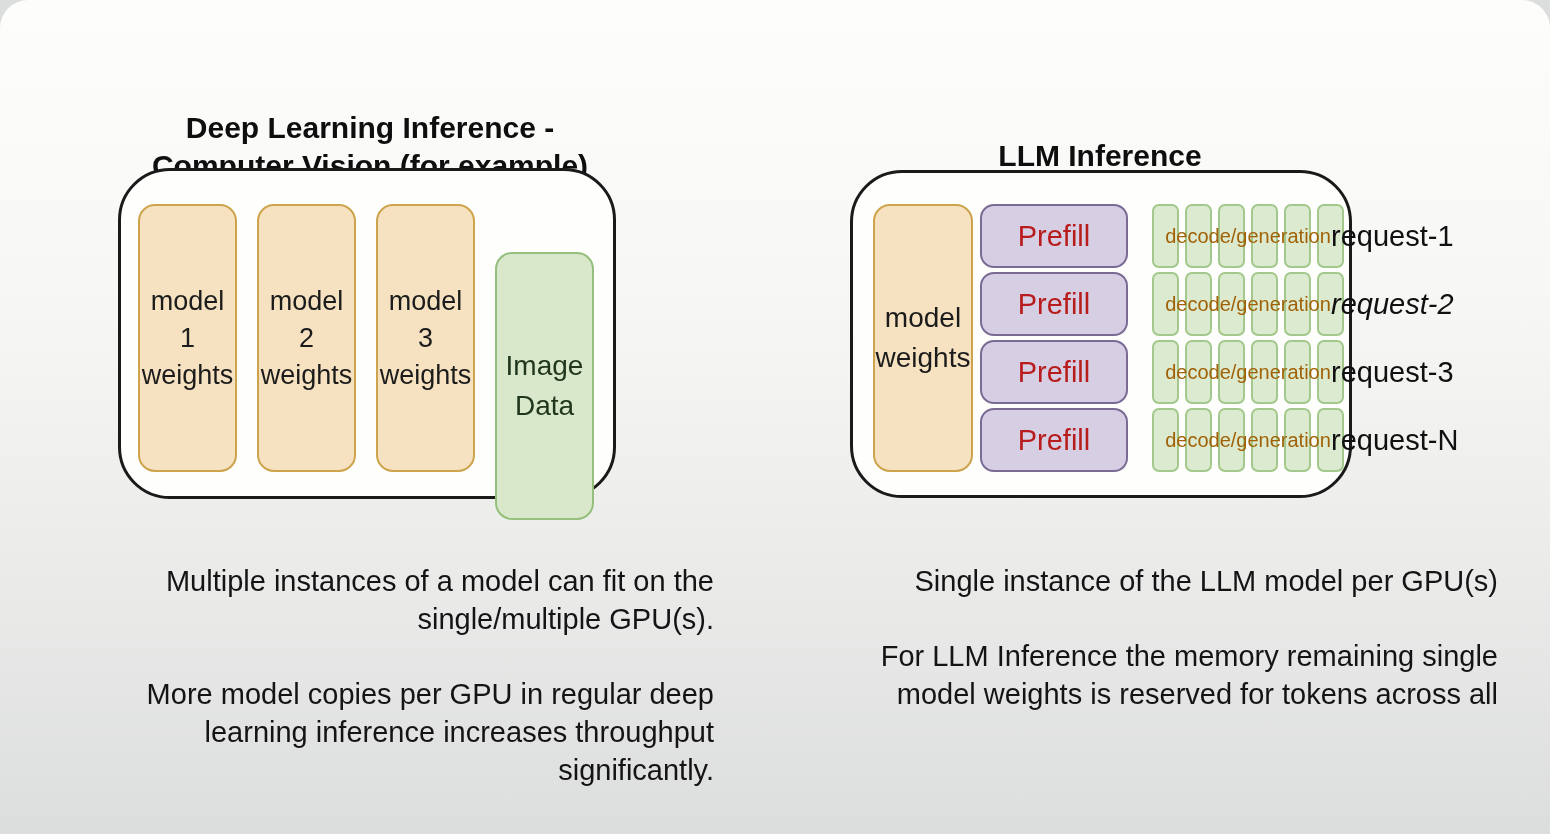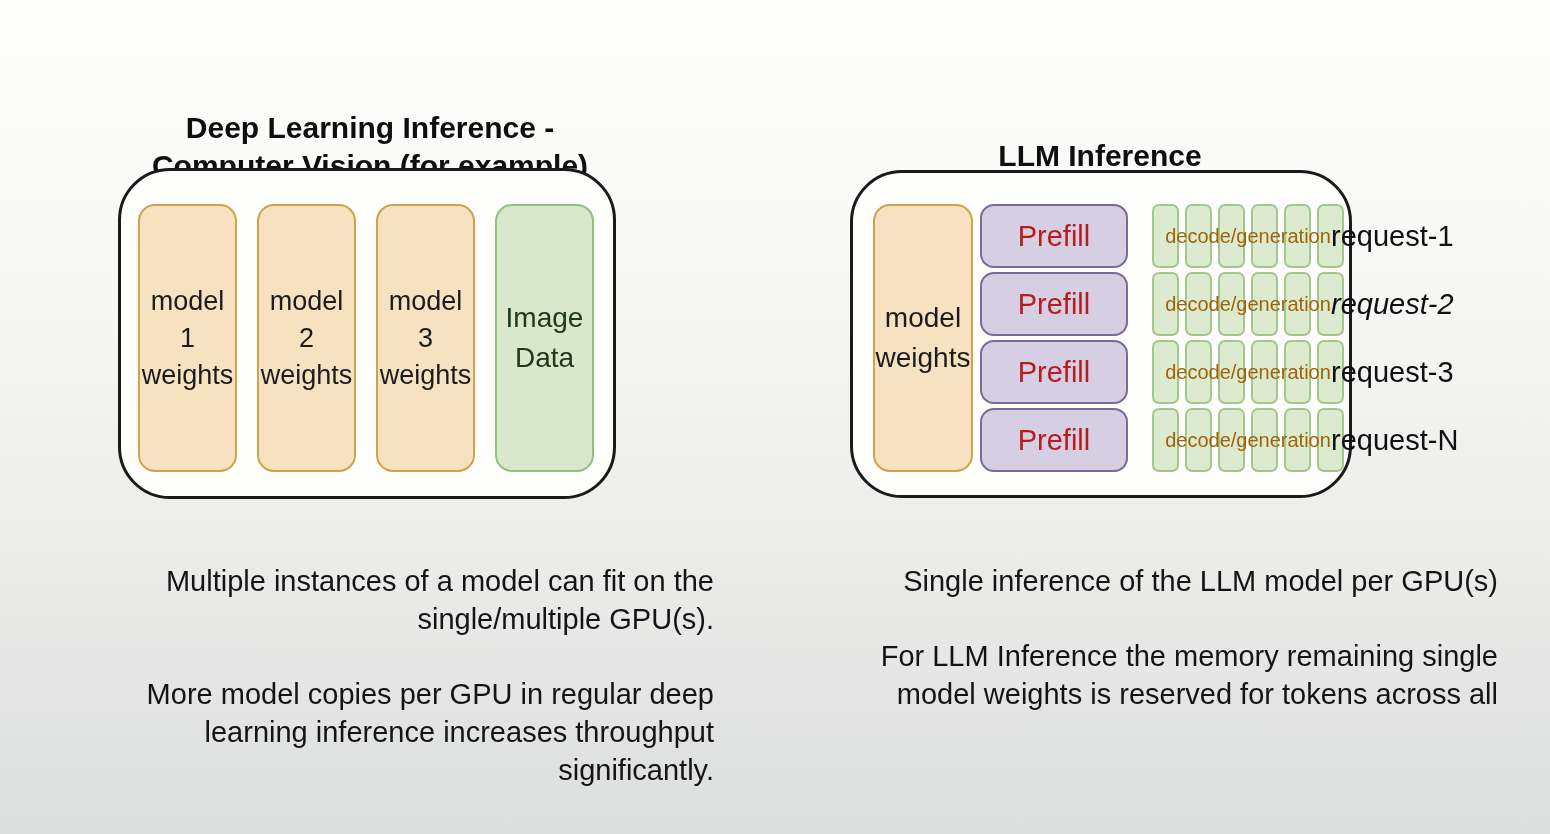--- a/index.html
+++ b/index.html
@@ -3,20 +3,21 @@
 <meta charset="utf-8">
 <style>
   html,body{margin:0;padding:0;background:#dcdedd;}
   .stage{
     position:relative;
     width:1550px;height:834px;
     overflow:hidden;
     background:linear-gradient(180deg,#fdfdfb 0%,#f7f8f6 35%,#ecedeb 65%,#dcdedd 100%);
     font-family:"Liberation Sans",sans-serif;
     color:#131313;
+    border-radius:28px;
   }
   .panel-title{
     position:absolute;text-align:center;
     font-weight:bold;font-size:30px;line-height:38px;color:#0e0e0e;
   }
   .left-title{left:95px;top:84px;width:550px;}
   .right-title{left:950px;top:112px;width:300px;}
   .title-line{display:block;}
 
   .gpu-frame{
@@ -25,21 +26,21 @@
   }
   .left-frame{left:118px;top:168px;width:498px;height:331px;}
   .right-frame{left:850px;top:170px;width:502px;height:328px;}
 
   .slot{
     position:absolute;box-sizing:border-box;border-radius:17px;
     display:flex;flex-direction:column;align-items:center;justify-content:center;
     text-align:center;
   }
   .weights-style{background:#f6e2c0;border:2px solid #cda44c;color:#1c1c1c;font-size:27px;line-height:37px;}
-  .image-style{background:#d9e8cb;border:2px solid #94bf7c;color:#20371e;font-size:28px;line-height:40px;}
+  .image-style{background:#d9e8cb;border:2px solid #94bf7c;color:#20371e;font-size:28px;line-height:40px;margin-top:48px;}
 
   .left-frame .slot{top:33px;height:268px;width:99px;}
   .cv-slot-1{left:17px;}
   .cv-slot-2{left:136px;}
   .cv-slot-3{left:255px;}
   .cv-slot-4{left:374px;}
 
   .mw-slot{left:20px;top:31px;width:100px;height:268px;font-size:28px;line-height:40px;}
 
   .prefill{
@@ -172,21 +173,21 @@
     </div>
   </div>
 
   <div class="request-label req-1">request-1</div>
   <div class="request-label req-2">request-2</div>
   <div class="request-label req-3">request-3</div>
   <div class="request-label req-4">request-N</div>
 
   <div class="notes right-notes">
     <p>
-      <span class="ln">Single inference of the LLM model per GPU(s)</span>
+      <span class="ln">Single instance of the LLM model per GPU(s)</span>
     </p>
     <p>
       <span class="ln">For LLM Inference the memory remaining single</span>
       <span class="ln">model weights is reserved for tokens across all</span>
     </p>
   </div>
 
 </div>
 
 </body></html>

